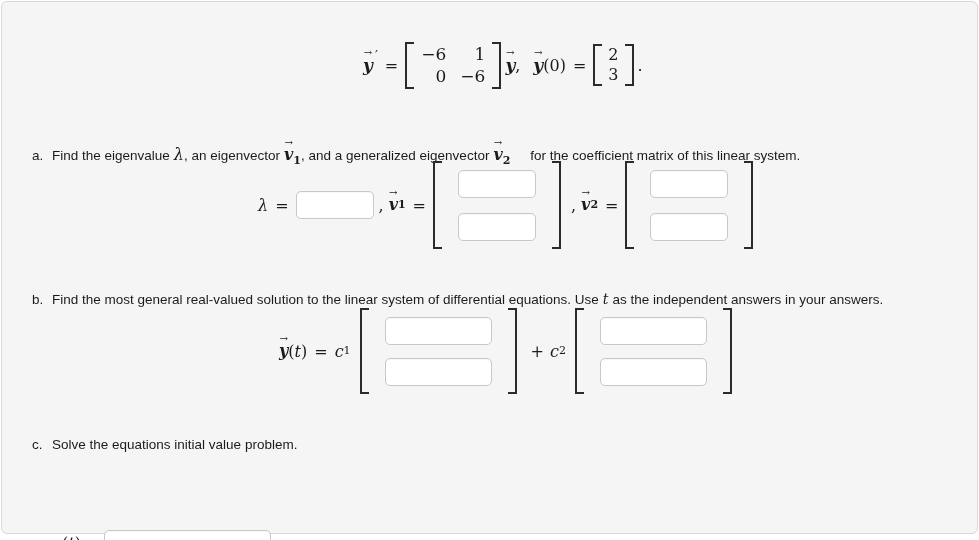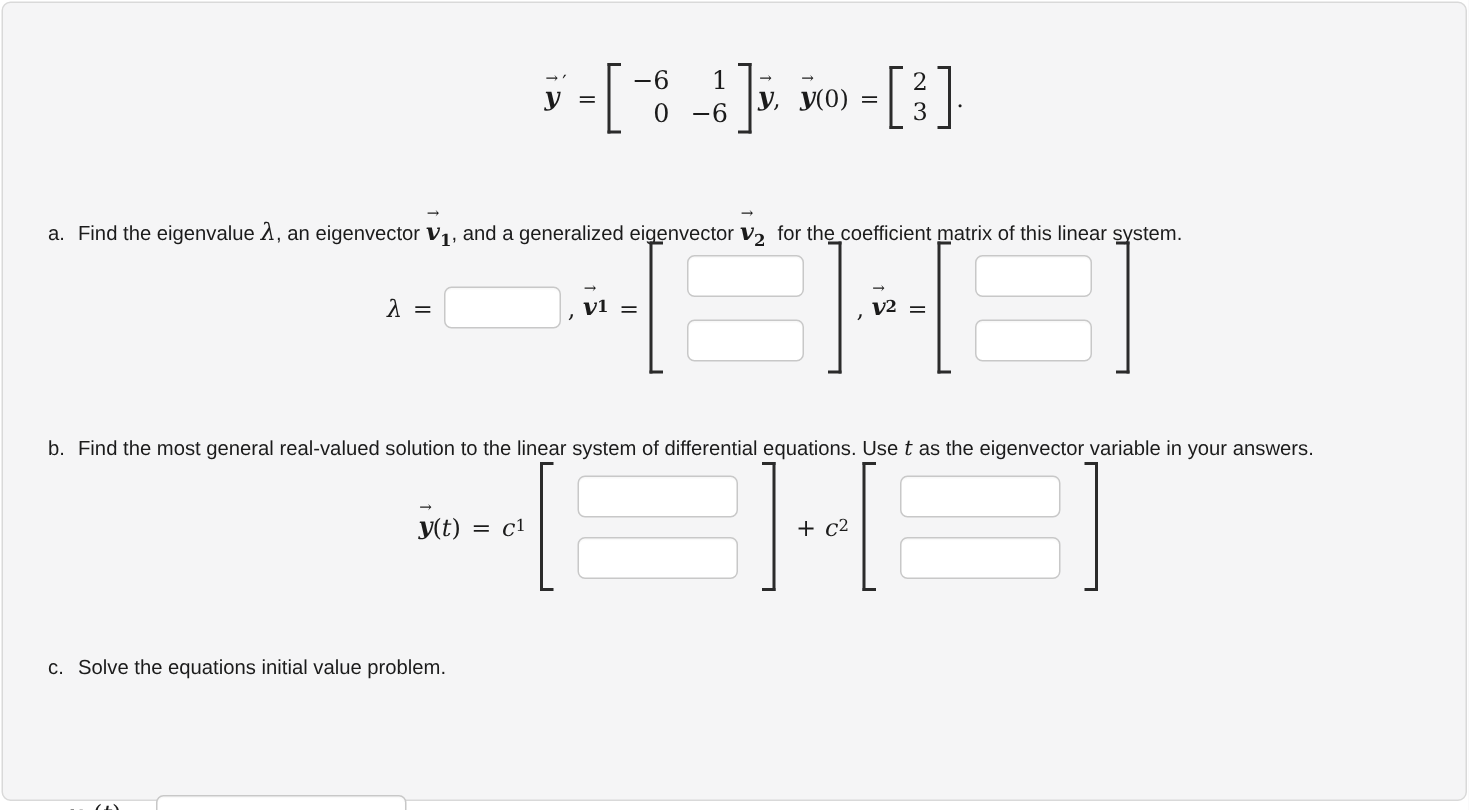--- a/index.html
+++ b/index.html
@@ -45,21 +45,21 @@
   .w-md{width:107px;height:28px;}
   .w-lg{width:167px;height:27px;}
   
   .vgroup{display:inline-flex;align-items:stretch;}
   .vcol{display:flex;flex-direction:column;justify-content:center;gap:15px;margin:0 16px;}
   .row-flex{display:flex;align-items:center;}
   
   .ptext{display:flex;align-items:baseline;}
   .plabel{display:inline-block;width:20px;flex:0 0 20px;}
   .gr{margin-right:4px;}
-  .gl{margin-left:4px;}
+  .gl{margin-left:16px;}
 </style>
 </head>
 <body>
 
 <div class="panel">
 
 
   <div class="abs eq-row" style="left:361px;top:33px;height:60px;">
     <span class="vec big"><span class="arr">→</span><span>y</span></span>
       <span class="prime">′</span>
@@ -126,21 +126,21 @@
         <input type="text" class="ans w-sm" value="" style="">
         <input type="text" class="ans w-sm" value="" style="">
       </span>
       <span class="brk r"></span>
     </span>
   </div>
 
   <div class="abs sans ptext" style="left:30px;top:289px;width:940px;">
     <span class="plabel">b.</span>
     <span>
-      <span class="gr">Find the most general real-valued solution to the linear system of differential equations. Use</span><span class="mi gr" style="font-size:14px;">t</span><span>as the eigenvector variable in your answers.</span>
+      <span class="gr">Find the most general real-valued solution to the linear system of differential equations. Use</span><span class="mi gr" style="font-size:14px;">t</span><span>as the independent answers in your answers.</span>
     </span>
   </div>
 
   <div class="abs row-flex" style="left:277px;top:306px;height:86px;">
     <span class="vec"><span class="arr">→</span><span>y</span></span>
       <span class="mn">(</span>
       <span class="mi">t</span>
       <span class="mn">)</span>
     <span class="eqsign">=</span>
     <span class="mi">c</span>

